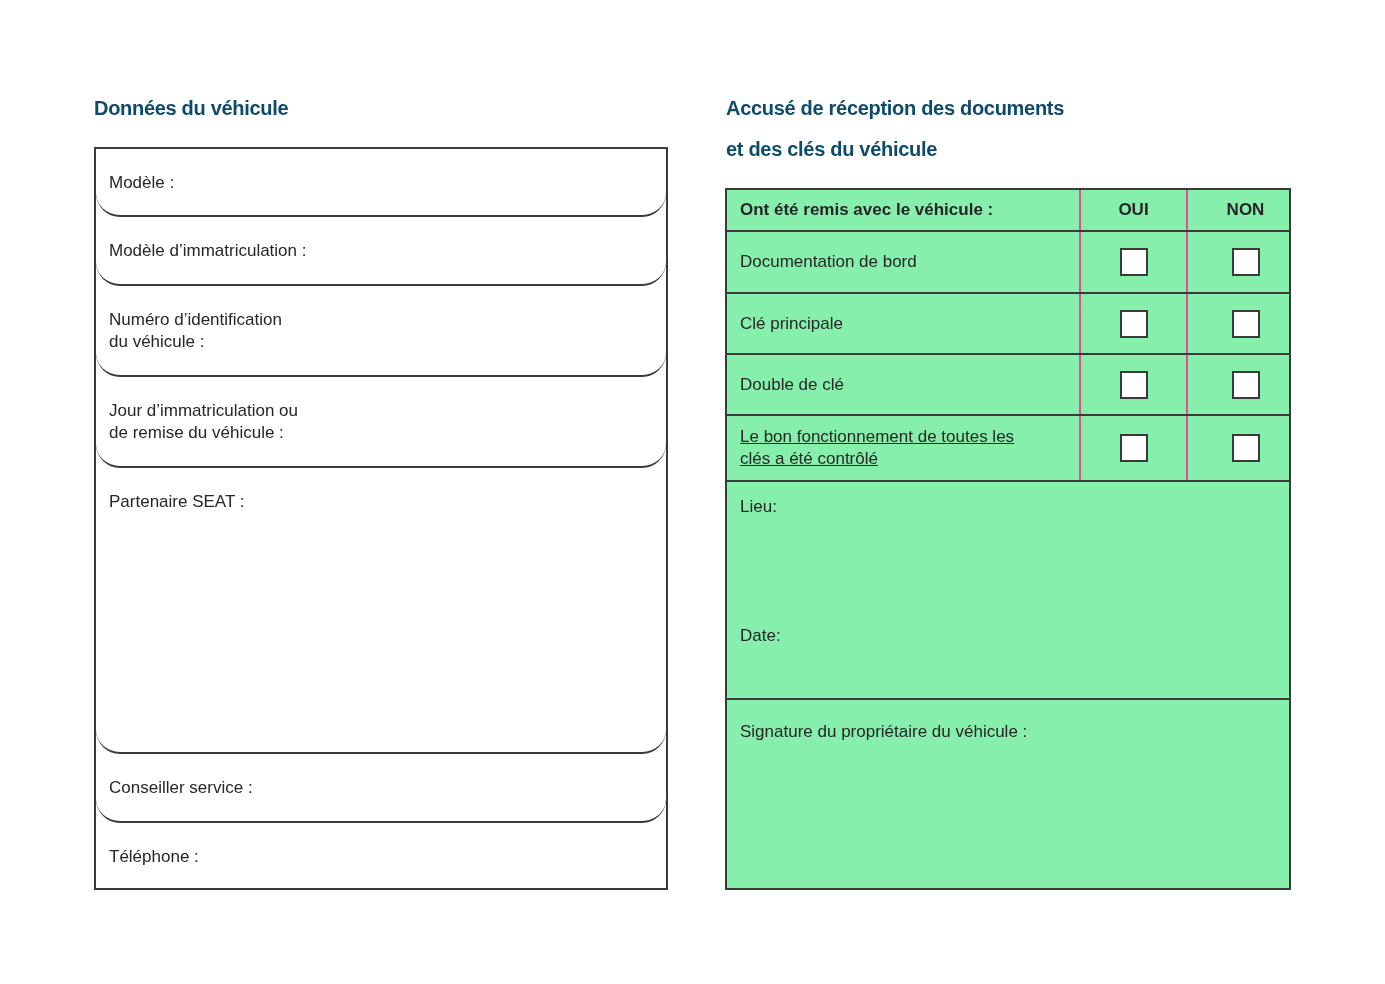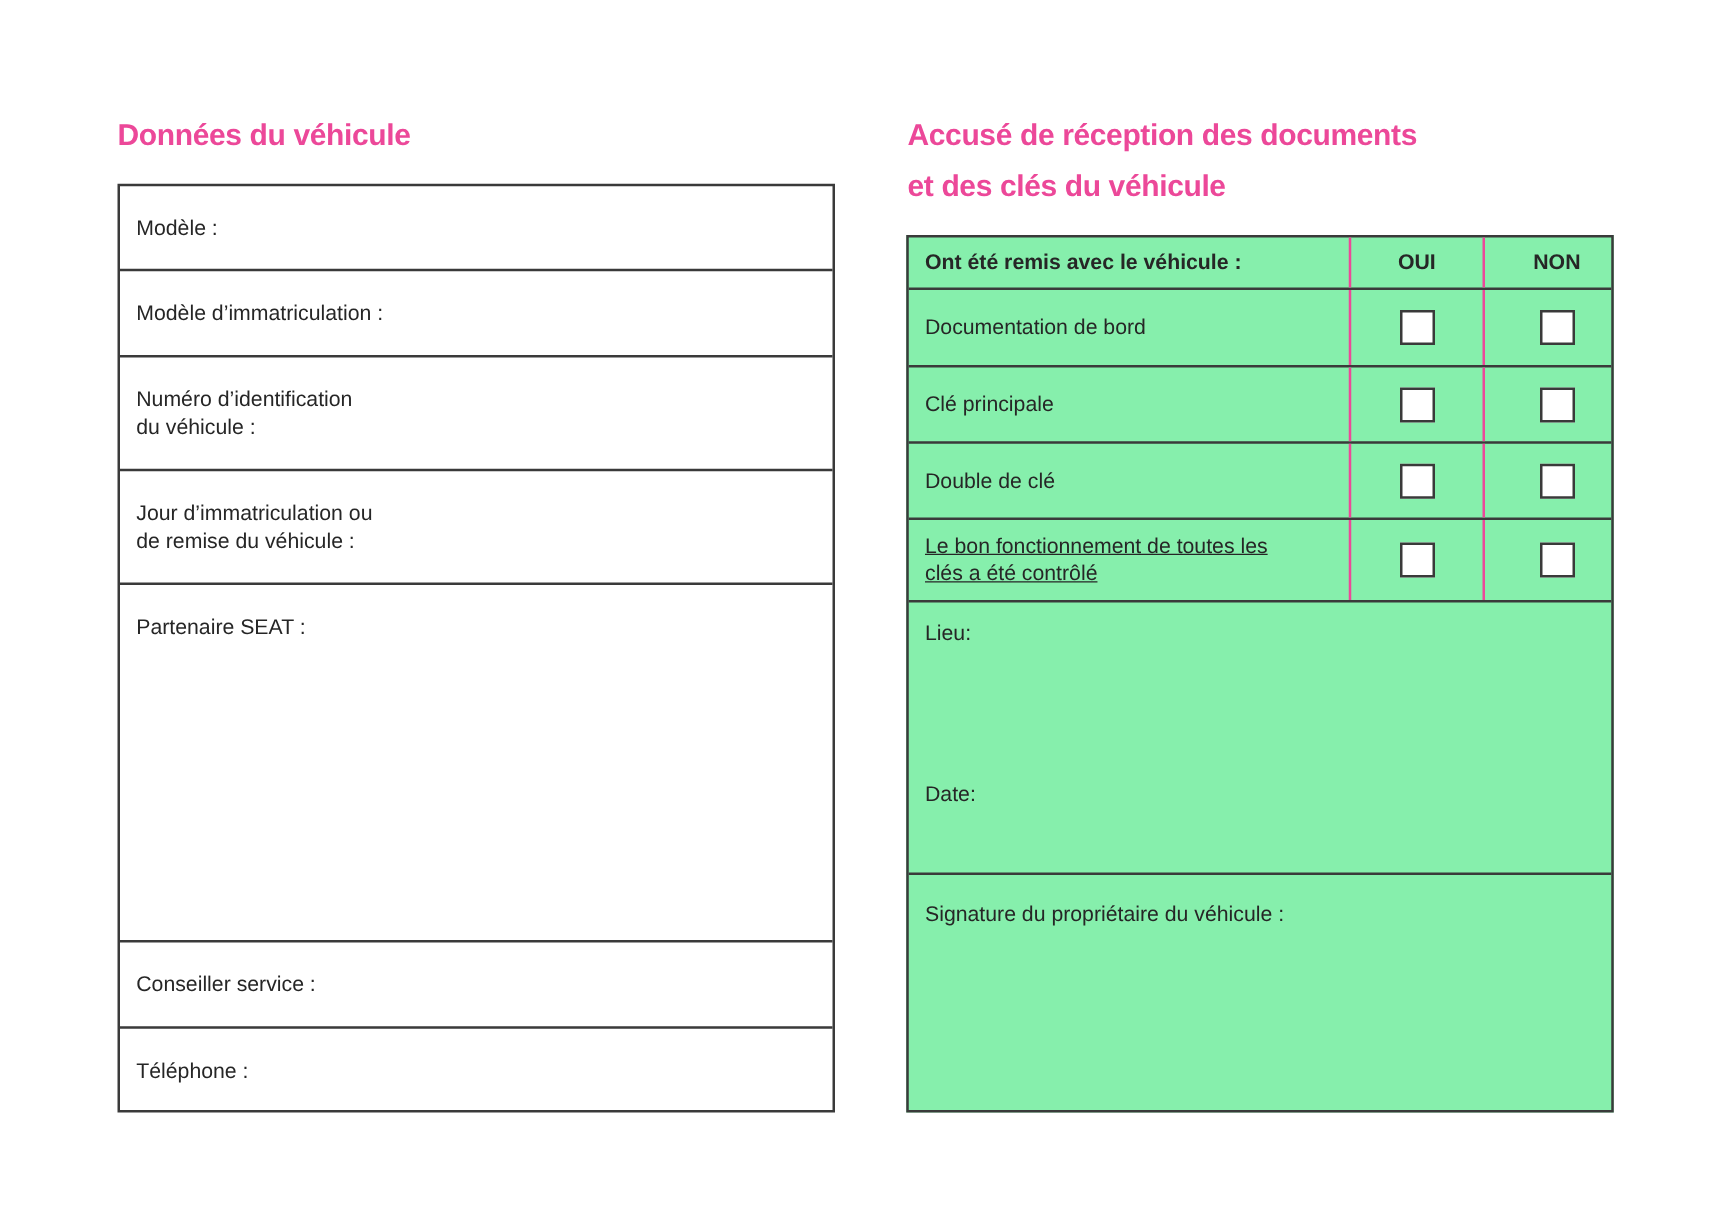--- a/index.html
+++ b/index.html
@@ -6,24 +6,24 @@
   html, body { width: 1385px; height: 984px; background: #ffffff; }
   body {
     position: relative;
     font-family: "Liberation Sans", sans-serif;
     color: #262626;
     overflow: hidden;
   }
 
   .title {
     position: absolute;
-    font-size: 24px;
+    font-size: 20px;
     font-weight: bold;
     line-height: 41px;
-    color: #ec4899;
+    color: #0c4a6e;
     letter-spacing: -0.3px;
   }
   #left-title  { left: 94px;  top: 88px; }
   #right-title { left: 726px; top: 88px; }
 
   .lbl {
     font-size: 17px;
     line-height: 22px;
     white-space: pre-line;
     color: #262626;
@@ -36,20 +36,21 @@
     left: 94px; top: 147px;
     width: 574px; height: 743px;
     border: 2px solid #3A3A3A;
     display: flex;
     flex-direction: column;
     background: #fff;
   }
   .vrow {
     border-bottom: 2px solid #3A3A3A;
     padding: 23px 14px 0 13px;
+    border-radius: 24px;
   }
   .vrow:last-child { border-bottom: none; flex: 1; }
   .vr1 { height: 68px; }
   .vr2 { height: 69px; }
   .vr3 { height: 91px; }
   .vr4 { height: 91px; }
   .vr5 { height: 286px; }
   .vr6 { height: 69px; }
 
   

